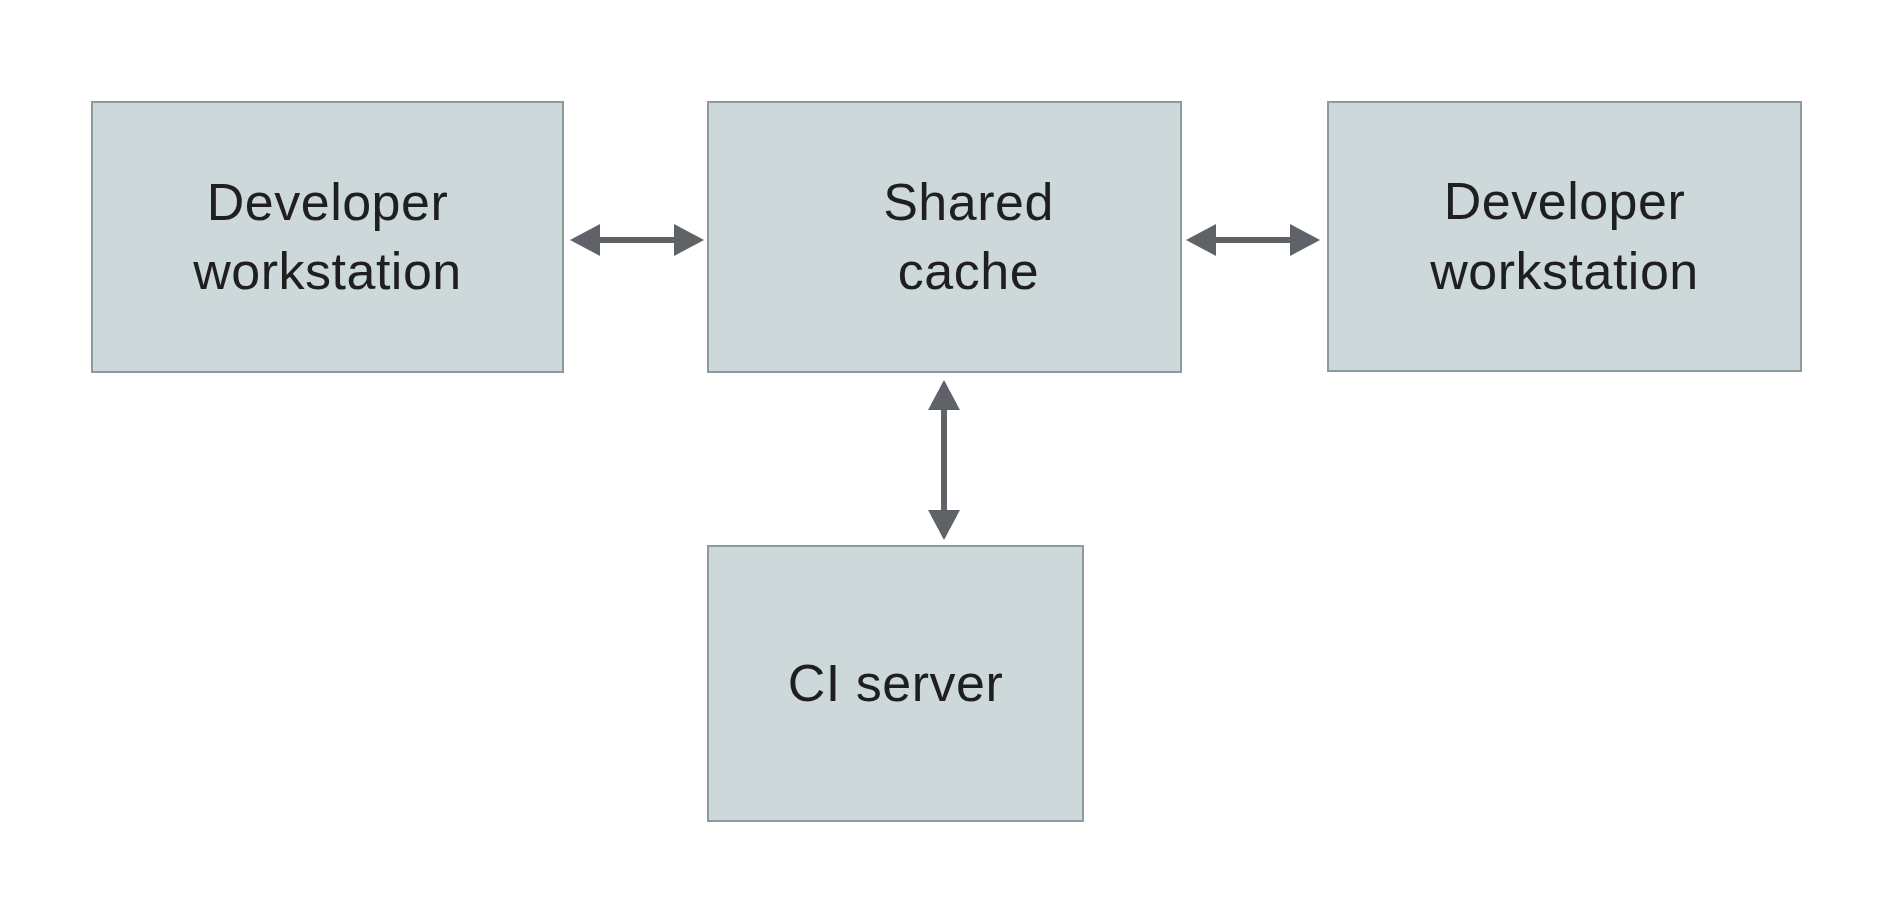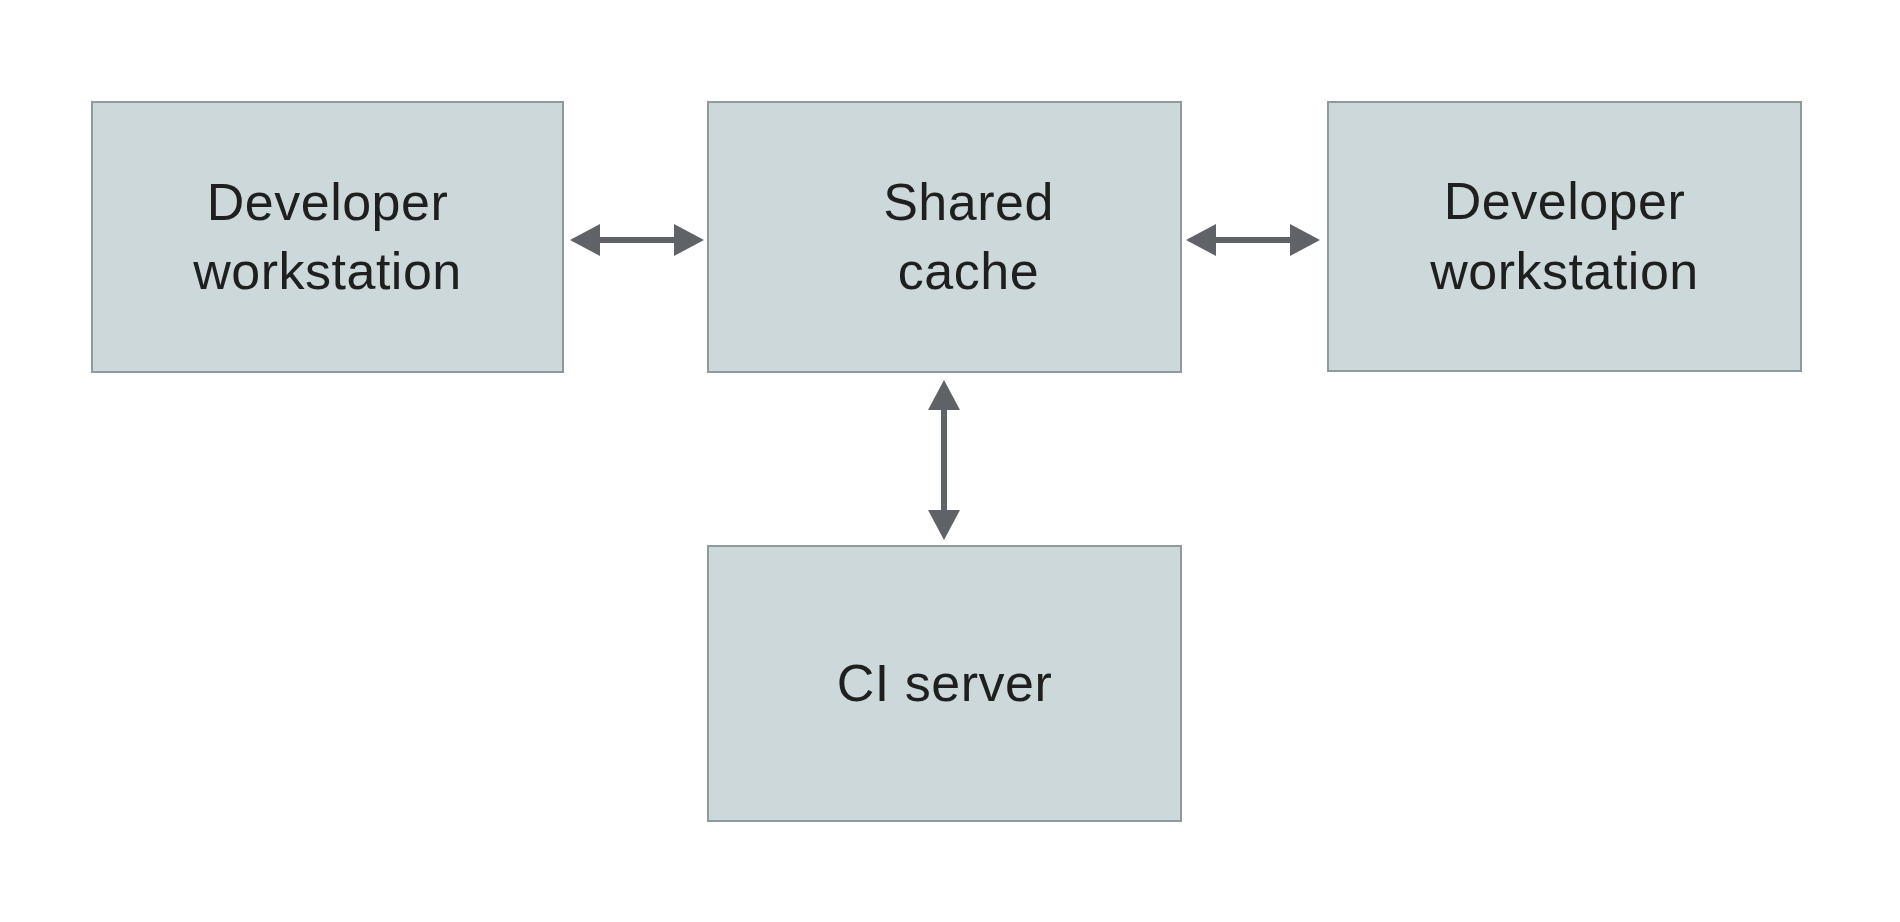--- a/index.html
+++ b/index.html
@@ -92,17 +92,17 @@
   <div class="node" style="left:707px; top:101px; width:475px; height:272px;padding-left:48px;">
     <span class="node-label">Shared
 cache</span>
   </div>
 
   <div class="node" style="left:1327px; top:101px; width:475px; height:271px;">
     <span class="node-label">Developer
 workstation</span>
   </div>
 
-  <div class="node" style="left:707px; top:545px; width:475px; height:277px;">
+  <div class="node" style="left:707px; top:545px; width:377px; height:277px;">
     <span class="node-label">CI server</span>
   </div>
 
 </div>
 
 </body></html>

